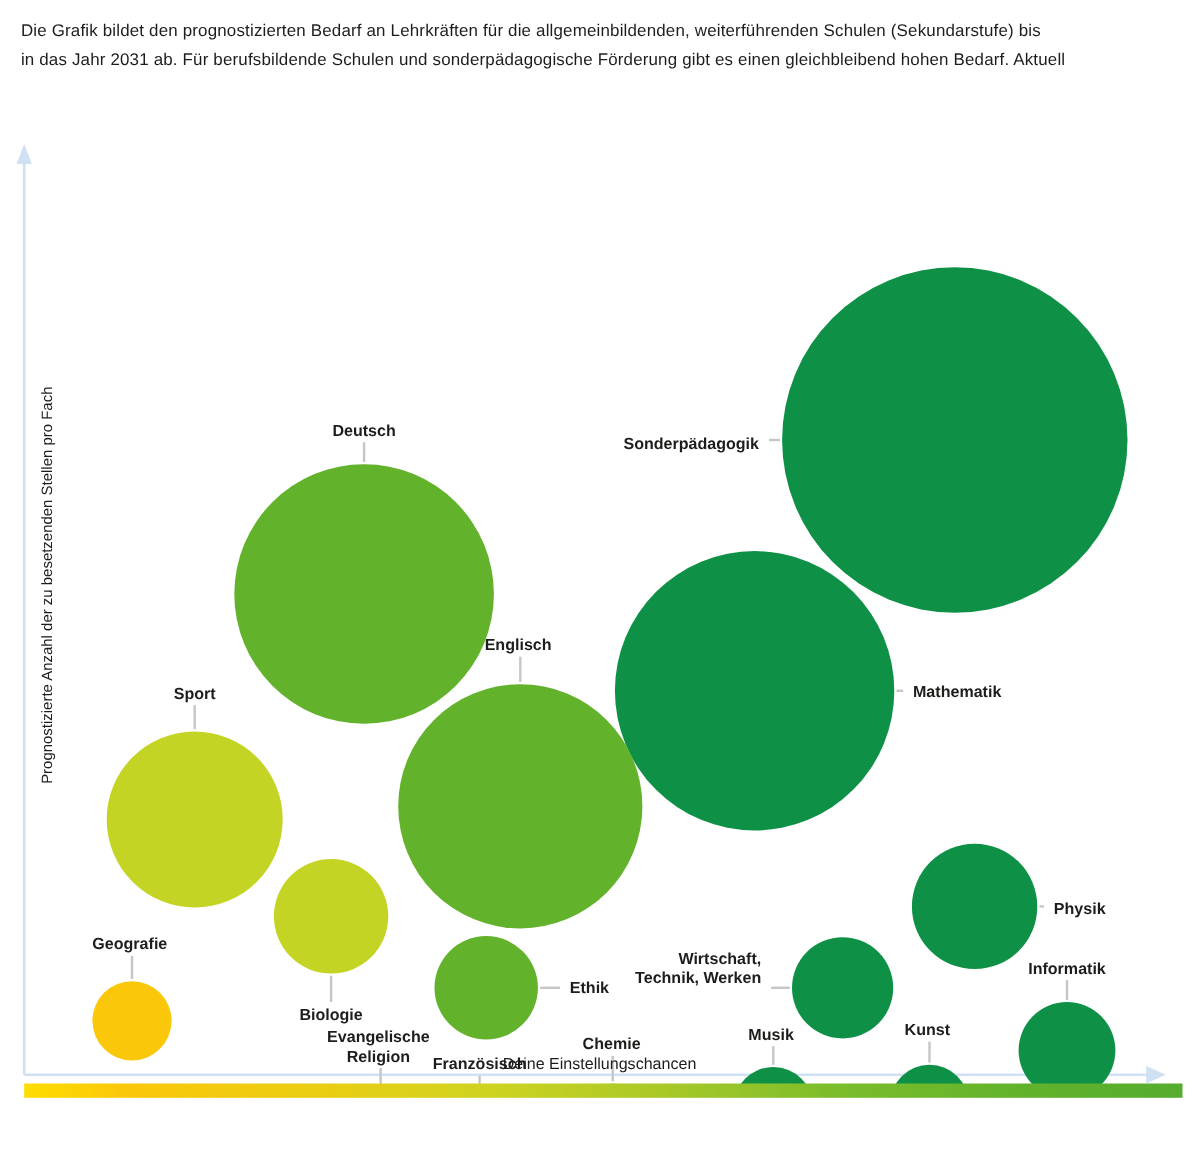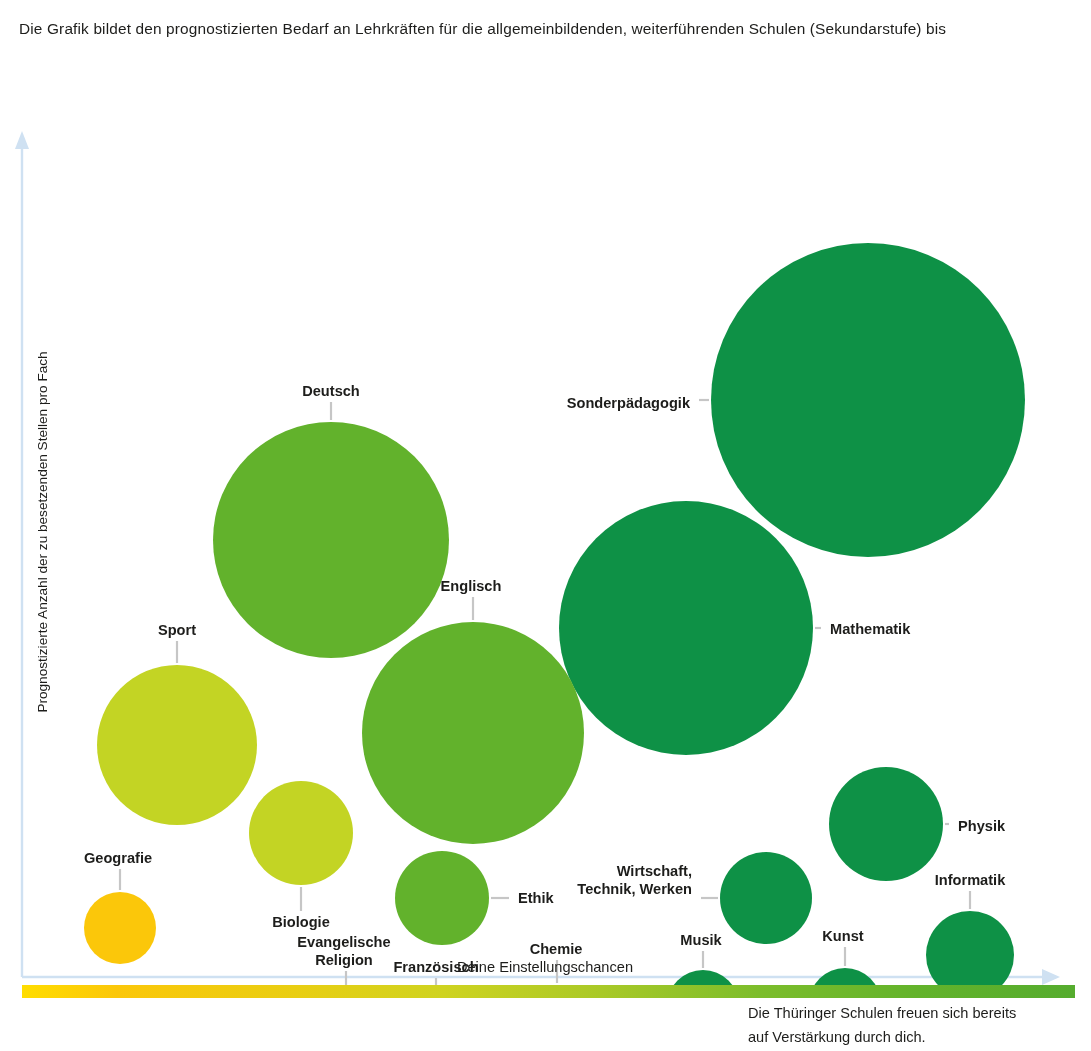--- a/index.html
+++ b/index.html
@@ -112,20 +112,21 @@
   line.axis { stroke: #cfe1f2; stroke-width: 2.4; }
   polygon.axis-head { fill: #cfe1f2; }
 </style>
 </head>
 <body>
 
 <div id="page">
 
   <div class="intro">
     <span>Die Grafik bildet den prognostizierten Bedarf an Lehrkräften für die allgemeinbildenden, weiterführenden Schulen (Sekundarstufe) bis</span>
+    <span>in das Jahr 2031 ab. Für berufsbildende Schulen und sonderpädagogische Förderung gibt es einen gleichbleibend hohen Bedarf. Aktuell</span>
   </div>
 
   <div class="plot">
     <svg id="chart-svg" width="1091" height="880" viewBox="0 0 1091 880">
 
       <g>
         <line class="axis" x1="22" y1="32" x2="22" y2="867"></line>
         <polygon class="axis-head" points="22,21 15,39 29,39"></polygon>
       </g>
 
@@ -225,18 +226,14 @@
       <text class="axis-caption" id="x-caption" x="545" y="862" text-anchor="middle">Deine Einstellungschancen</text>
     </svg>
 
     <div class="ylabel">
       <div class="ylabel-text">Prognostizierte Anzahl der zu besetzenden Stellen pro Fach</div>
     </div>
   </div>
 
   <div class="gradient-bar"></div>
 
-  <div class="footer-note">
-    <span>Die Thüringer Schulen freuen sich bereits</span>
-    <span>auf Verstärkung durch dich.</span>
-  </div>
 
 </div>
 
 </body></html>

